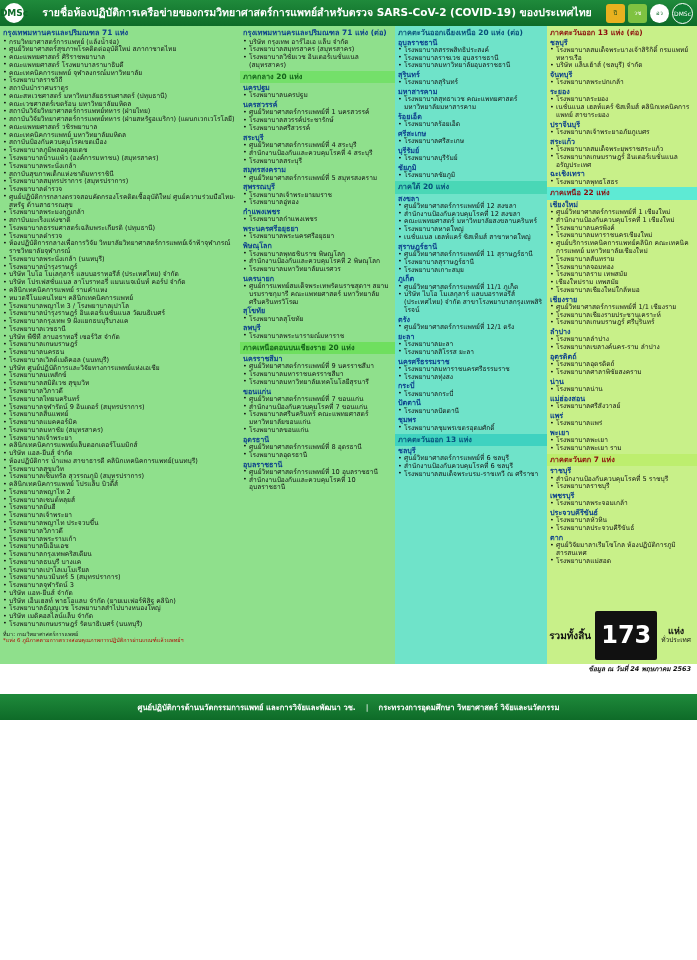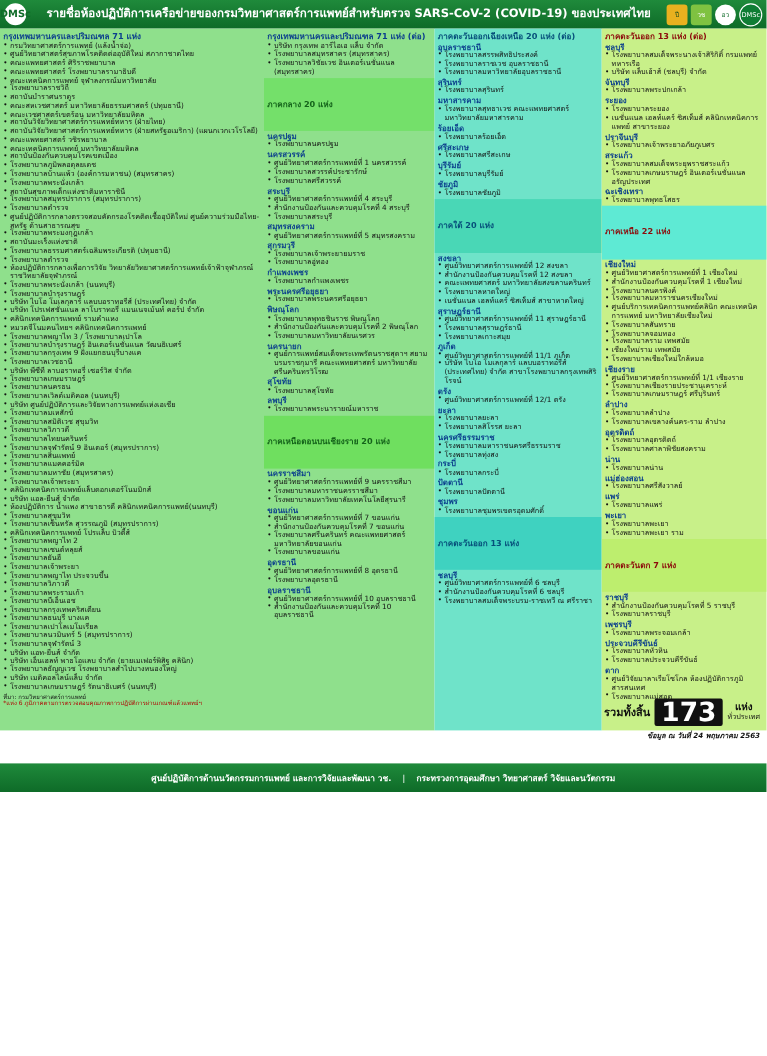--- a/index.html
+++ b/index.html
@@ -91,21 +91,21 @@
     margin-bottom:0px;
   }
   ul.items li:before{
     content:"•";
     position:absolute;left:0;top:-0.5px;
     font-size:6.5px;
     color:#111;
   }
   .band{
     margin:1px -3px;
-    padding:19px 3px;
+    padding:1px 3px;
   }
   .band.lime{background:#74e06a;}
   .band.lime2{background:#6fdf5f;}
   .band.mint{background:#49d7b6;}
   .band.teal2{background:#3fd2c0;}
   .band.yellowgreen{background:#bdee6e;}
   .band.grass{background:#5eead4;}
 
   .note{
     font-size:5.4px;
@@ -121,21 +121,21 @@
     right:2px;bottom:58px;
     width:212px;
     display:flex;align-items:center;justify-content:flex-end;
     gap:4px;
     padding:2px 4px;
     box-sizing:border-box;
   }
   .total .lbl{font-size:10px;font-weight:bold;color:#111;}
   .total .num{
     font-size:24px;font-weight:bold;color:#ffffff;
-    background:#111;padding:0 6px;border-radius:2px;line-height:1.05;
+    background:#111;padding:12px 6px;border-radius:2px;line-height:1.05;
   }
   .total .unit{font-size:9px;font-weight:bold;color:#111;line-height:1.05;text-align:center;}
   .total .unit small{display:block;font-size:6.5px;font-weight:normal;}
   .asof{
     position:absolute;right:6px;bottom:46px;
     font-size:6.5px;color:#111;font-weight:bold;font-style:italic;
   }
 
   
   .footer{
@@ -275,21 +275,21 @@
           <div class="sub-head">สระบุรี</div>
           <ul class="items">
             <li>ศูนย์วิทยาศาสตร์การแพทย์ที่ 4 สระบุรี</li>
             <li>สำนักงานป้องกันและควบคุมโรคที่ 4 สระบุรี</li>
             <li>โรงพยาบาลสระบุรี</li>
           </ul>
           <div class="sub-head">สมุทรสงคราม</div>
           <ul class="items">
             <li>ศูนย์วิทยาศาสตร์การแพทย์ที่ 5 สมุทรสงคราม</li>
           </ul>
-          <div class="sub-head">สุกรมวุรี</div>
+          <div class="sub-head">สุพรรณบุรี</div>
           <ul class="items">
             <li>โรงพยาบาลเจ้าพระยายมราช</li>
             <li>โรงพยาบาลอู่ทอง</li>
           </ul>
           <div class="sub-head">กำแพงเพชร</div>
           <ul class="items">
             <li>โรงพยาบาลกำแพงเพชร</li>
           </ul>
           <div class="sub-head">พระนครศรีอยุธยา</div>
           <ul class="items">

